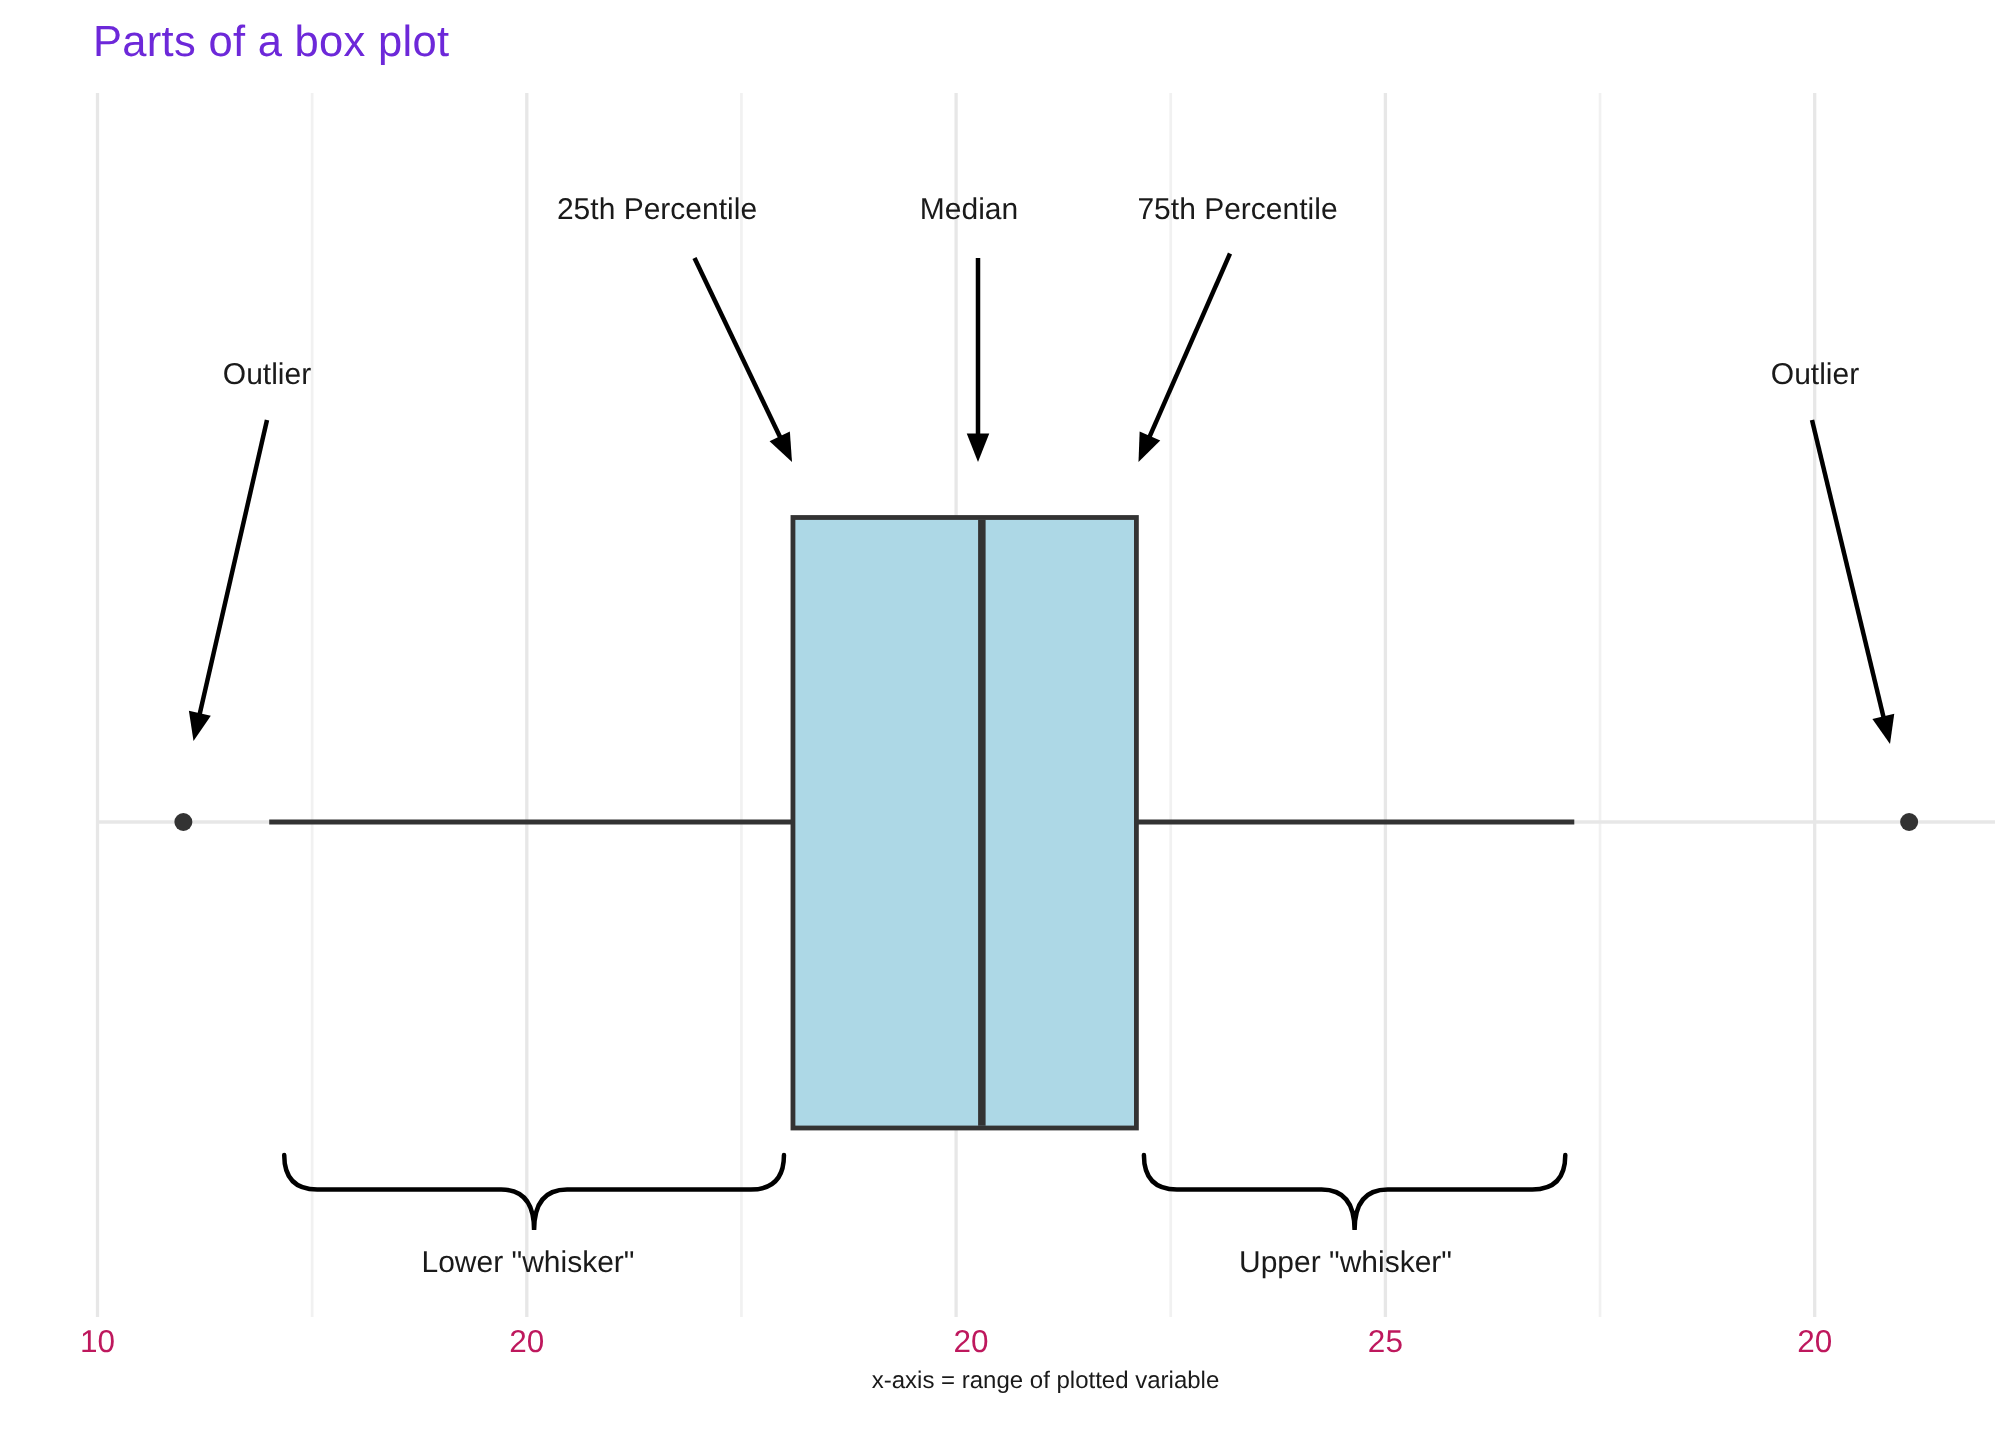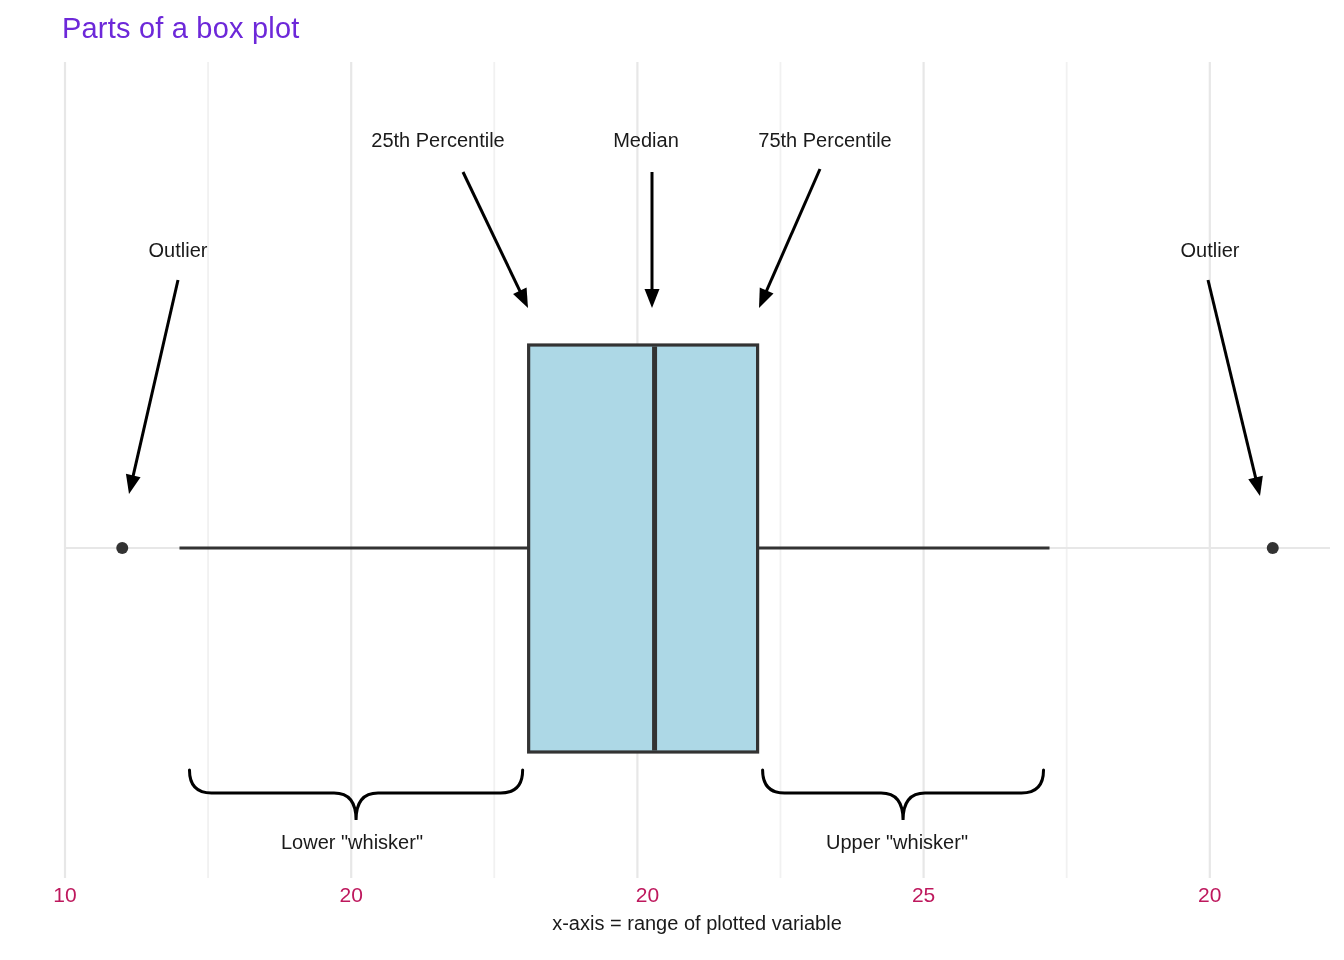--- a/index.html
+++ b/index.html
@@ -23,21 +23,21 @@
   .anno-25th{left:438px;top:129px;}
   .anno-median{left:646px;top:129px;text-align:right;}
   .anno-75th{left:825px;top:129px;text-align:center;}
   .anno-outlier-left{left:178px;top:239px;}
   .anno-outlier-right{left:1210px;top:239px;}
   .anno-lower-whisker{left:352px;top:831px;}
   .anno-upper-whisker{left:897px;top:831px;}
   .axis-title{
     position:absolute;left:697px;top:912px;
     transform:translateX(-50%);
-    font-size:20px;color:#1a1a1a;white-space:nowrap;
+    font-size:16px;color:#1a1a1a;white-space:nowrap;
   }
   .x-tick{
     position:absolute;top:883px;
     transform:translateX(-50%);
     font-size:21px;color:#be185d;
   }
 </style>
 </head>
 <body>
 

